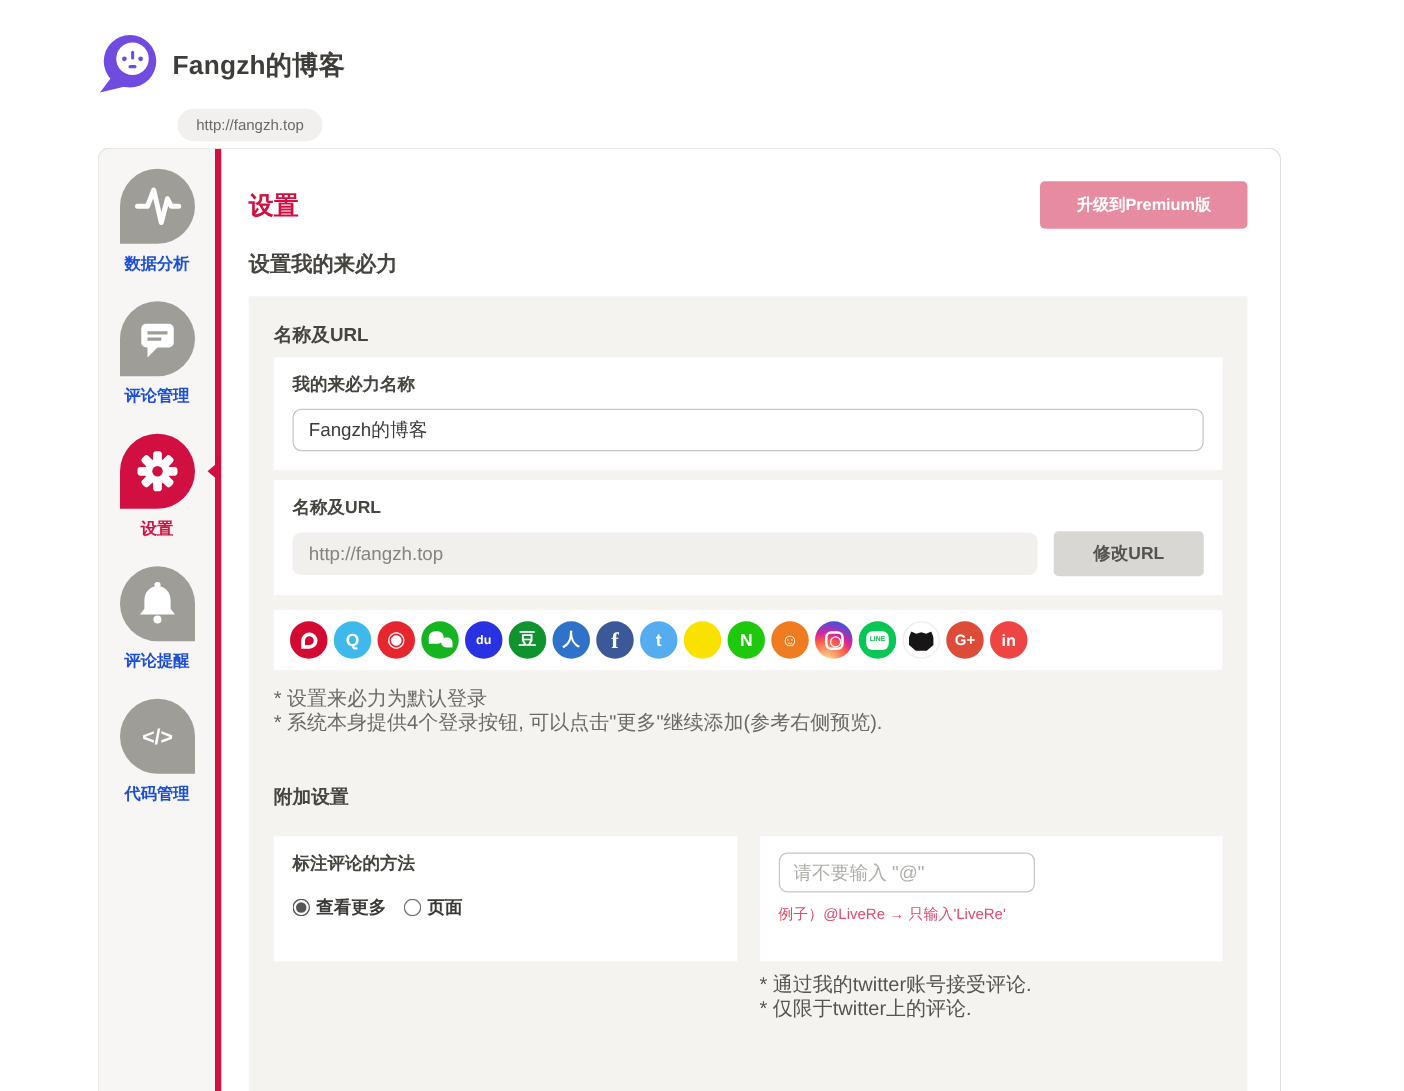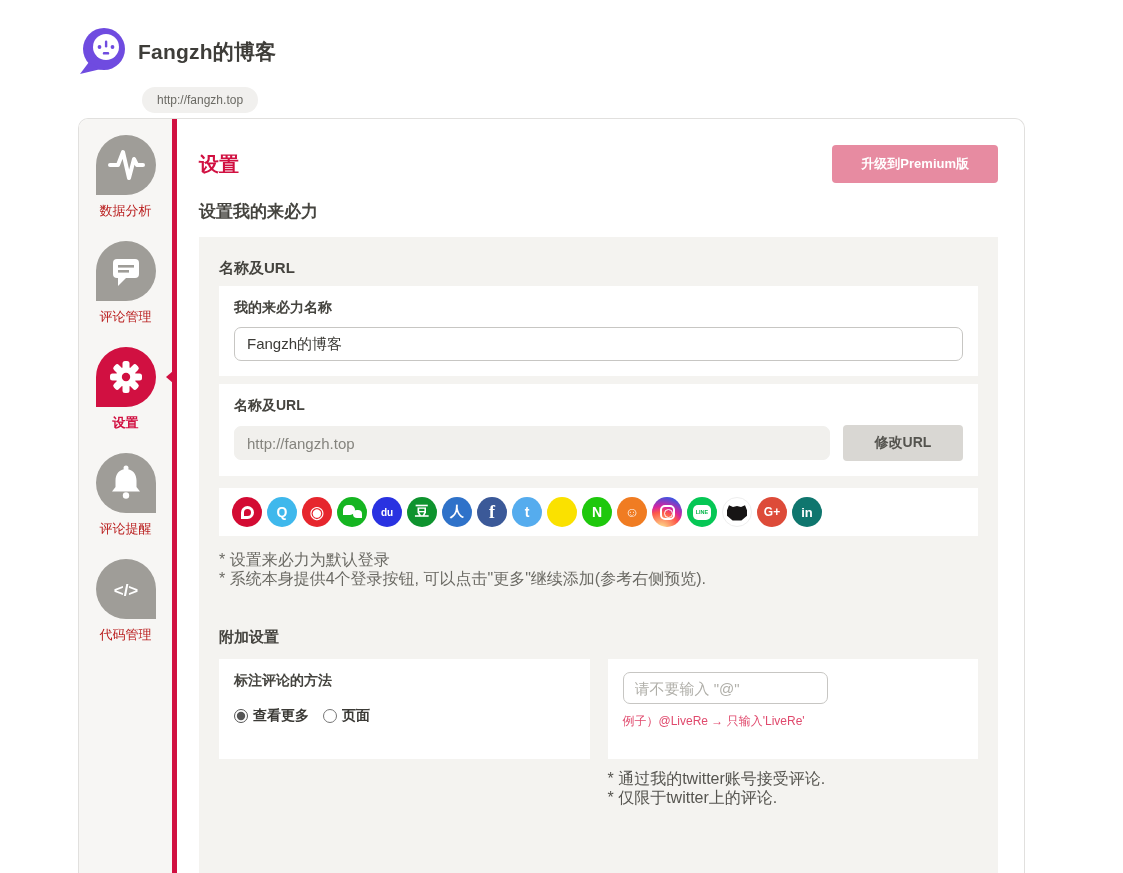--- a/index.html
+++ b/index.html
@@ -19,21 +19,21 @@
            border:1px solid #e1e0de; border-bottom:none; border-radius:10px 10px 0 0;
            display:flex; overflow:hidden; background:#fff; }
 
   
   .sidebar { width:93px; background:#f7f6f4; padding-top:16px; flex:0 0 auto; }
   .side-item { position:relative; text-align:center; margin-bottom:21px; cursor:pointer; }
   .bubble { width:60px; height:60px; margin:0 auto; background:#9f9d98; display:flex; align-items:center; justify-content:center; }
   .tail-bl { border-radius:50% 50% 50% 0; }
   .tail-br { border-radius:50% 50% 0 50%; }
   .side-item.active .bubble { background:#d11041; border-radius:50% 50% 50% 0; }
-  .side-label { margin-top:7px; font-size:13px; color:#b91c1c; }
+  .side-label { margin-top:7px; font-size:13px; color:#1d4ed8;font-weight:bold; }
   .side-item.active .side-label { color:#d11041; font-weight:bold; }
   .side-item.active::after { content:""; position:absolute; right:-1px; top:24px; width:0; height:0;
         border-top:6px solid transparent; border-bottom:6px solid transparent; border-right:7px solid #d11041; }
   .redbar { width:5px; background:#d11041; flex:0 0 auto; }
 
   
   .content { flex:1; padding:26px 26px 0 22px; display:flex; flex-direction:column; overflow:hidden; }
   .title-row { display:flex; align-items:center; justify-content:space-between; }
   .page-title { font-size:20px; font-weight:bold; color:#d11041; }
   .premium-btn { background:#e78ba1; border:none; color:#fff; font-weight:bold; font-size:13px;
@@ -73,21 +73,21 @@
   .sns-line .g { width:18px; height:15px; background:#fff; border-radius:5px; color:#06b64a; font-size:5.5px; font-weight:bold; letter-spacing:0; }
   .sns-github { border:1px solid #eee; }
   .sns-github .g { width:20px; height:17px; background:#171515;
         clip-path:polygon(0 40%,10% 10%,30% 20%,50% 14%,70% 20%,90% 10%,100% 40%,100% 72%,72% 100%,28% 100%,0 72%); }
   .sns-googleplus .g { font-size:12px; }
   .sns-linkedin .g { font-size:13px; }
   .notes { margin-top:14px; font-size:16px; color:#6b6a64; line-height:19px; }
 
   .extra-h { margin-top:40px; }
   .cards-row { display:flex; gap:18px; margin-top:12px; }
-  .cards-row .card { flex:1; margin-top:0; min-height:100px; }
+  .cards-row .card { flex:1; margin-top:10px; min-height:100px; }
   .radio-row { margin-top:17px; display:flex; align-items:center; gap:14px; font-size:14px; font-weight:bold; color:#3b3a36; }
   .radio-opt { display:flex; align-items:center; gap:5px; cursor:pointer; }
   .radio-opt input { width:14px; height:14px; accent-color:#555; }
   .tw-input { width:205px; height:32px; border:1px solid #c7c6c3; border-radius:7px; padding:0 11px;
               font-size:15px; color:#3c3b37; font-family:inherit; }
   .tw-input::placeholder { color:#b0afa9; }
   .tw-hint { margin-top:9px; font-size:12px; color:#e04a6d; }
   .tw-notes-row { display:flex; gap:18px; }
   .tw-notes-row > div { flex:1; }
   .notes.tw { margin-top:10px; color:#55544f; }
@@ -251,21 +251,21 @@
             </div>
             <div class="sns sns-line" style="background: rgb(6, 199, 85);">
               <span class="g">LINE</span>
             </div>
             <div class="sns sns-github" style="background: rgb(255, 255, 255);">
               <span class="g"></span>
             </div>
             <div class="sns sns-googleplus" style="background: rgb(221, 75, 57);">
               <span class="g">G+</span>
             </div>
-            <div class="sns sns-linkedin" style="background: #0f766e;">
+            <div class="sns sns-linkedin" style="background: #ef4444;">
               <span class="g">in</span>
             </div>
           </div>
 
         <div class="notes">
           <div>* 设置来必力为默认登录</div>
           <div>* 系统本身提供4个登录按钮, 可以点击"更多"继续添加(参考右侧预览).</div>
         </div>
 
         <div class="sec-h extra-h">附加设置</div>

